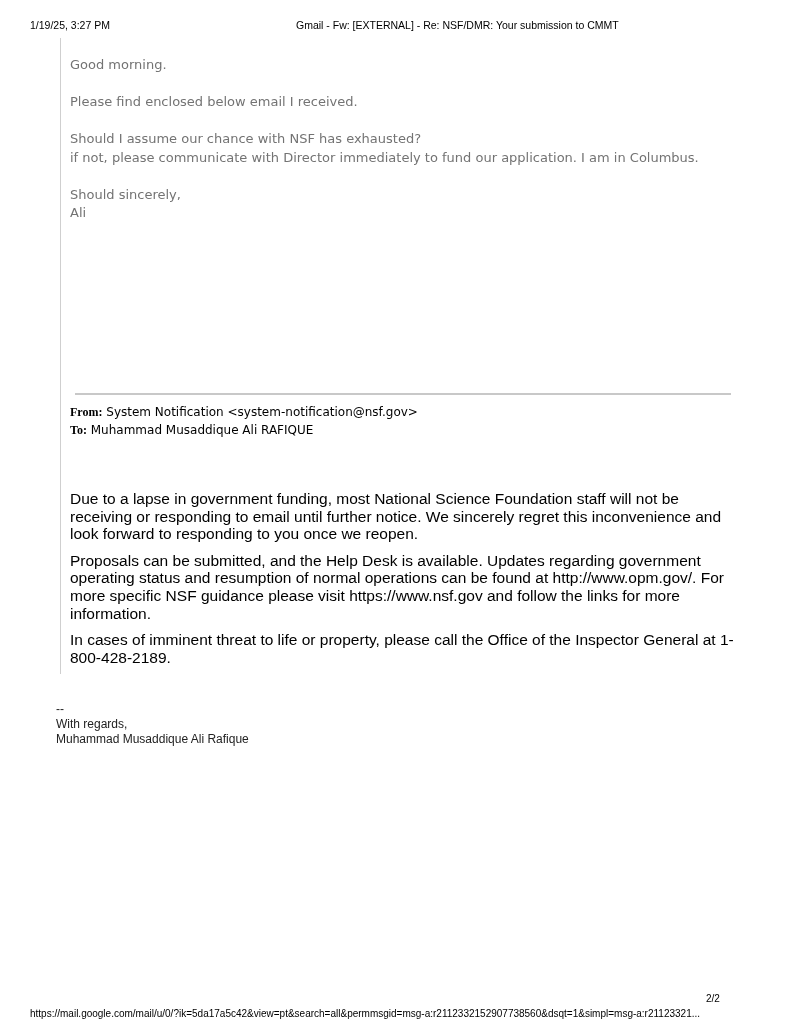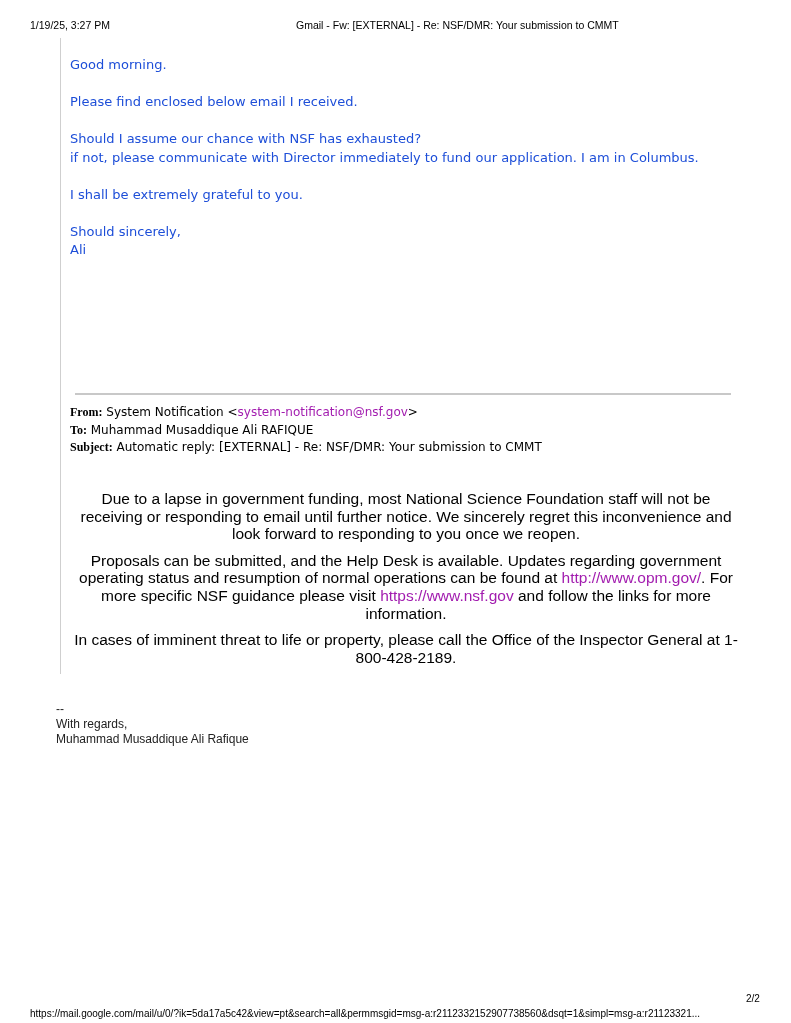--- a/index.html
+++ b/index.html
@@ -2,55 +2,53 @@
 <html><head>
   <meta charset="utf-8">
   <style>
     html, body { margin: 0; padding: 0; background: #ffffff; }
     body { width: 791px; height: 1023px; position: relative; overflow: hidden;
            font-family: "Liberation Sans", sans-serif; color: #000; }
     .hdr-date { position: absolute; left: 30px; top: 19px; font-size: 10.5px; }
     .hdr-title { position: absolute; left: 296px; top: 19px; font-size: 10.5px; text-align: right; }
     .quote { position: absolute; left: 60px; top: 38px; width: 690px; height: 636px;
              border-left: 1px solid #cfcfcf; }
-    .purple { position: absolute; left: 9px; top: 18px; color: #1d4ed8;
+    .purple { position: absolute; left: 9px; top: 18px; color: #737373;
               font-family: "DejaVu Sans", sans-serif; font-size: 13px; line-height: 18.5px; }
     .purple p { margin: 0 0 18.5px 0; }
     .divider { position: absolute; left: 14px; top: 355px; width: 656px; height: 2px; background: #c8c8c8; }
     .meta { position: absolute; left: 9px; top: 366px; font-family: "DejaVu Sans", sans-serif;
             font-size: 12px; line-height: 17.5px; }
     .meta b { font-weight: bold; font-family: Liberation Serif, serif; }
-    .link { color: #a21caf; }
+    .link { color: #000000; }
     .body { position: absolute; left: 9px; top: 452px; width: 672px; font-size: 15.5px; line-height: 17.6px; }
-    .body p { margin: 0 0 9px 0; text-align: center; }
+    .body p { margin: 0 0 9px 0; }
     .sig { position: absolute; left: 56px; top: 702px; font-size: 12px; line-height: 15px; color: #222; }
     .ftr-url { position: absolute; left: 30px; top: 993px; font-size: 10px; margin-top: 15px; }
-    .ftr-page { position: absolute; left: 746px; top: 993px; font-size: 10px; }
+    .ftr-page { position: absolute; left: 706px; top: 993px; font-size: 10px; }
   </style>
 </head>
 <body>
 
 <div class="hdr-date">1/19/25, 3:27 PM</div>
 <div class="hdr-title">Gmail - Fw: [EXTERNAL] - Re: NSF/DMR: Your submission to CMMT</div>
 
 <div class="quote">
   <div class="purple">
     <p>Good morning.</p>
     <p>Please find enclosed below email I received.</p>
     <p><span>Should I assume our chance with NSF has exhausted?</span><br><span>if not, please communicate with Director immediately to fund our application. I am in Columbus.</span></p>
-    <p>I shall be extremely grateful to you.</p>
     <p><span>Should sincerely,</span><br><span>Ali</span></p>
   </div>
 
   <div class="divider"></div>
 
   <div class="meta">
     <div><b>From:</b> <span>System Notification &lt;</span><a class="link">system-notification@nsf.gov</a><span>&gt;</span></div>
     <div><b>To:</b> <span>Muhammad Musaddique Ali RAFIQUE</span></div>
-    <div><b>Subject:</b> <span>Automatic reply: [EXTERNAL] - Re: NSF/DMR: Your submission to CMMT</span></div>
   </div>
 
   <div class="body">
     <p>Due to a lapse in government funding, most National Science Foundation staff will not be receiving or responding to email until further notice.  We sincerely regret this inconvenience and look forward to responding to you once we reopen.</p>
     <p><span>Proposals can be submitted, and the Help Desk is available.  Updates regarding government operating status and resumption of normal operations can be found at </span><a class="link">http://www.opm.gov/</a><span>.  For more specific NSF guidance please visit </span><a class="link">https://www.nsf.gov</a><span> and follow the links for more information.</span></p>
     <p>In cases of imminent threat to life or property, please call the Office of the Inspector General at 1-800-428-2189.</p>
   </div>
 </div>
 
 <div class="sig">

